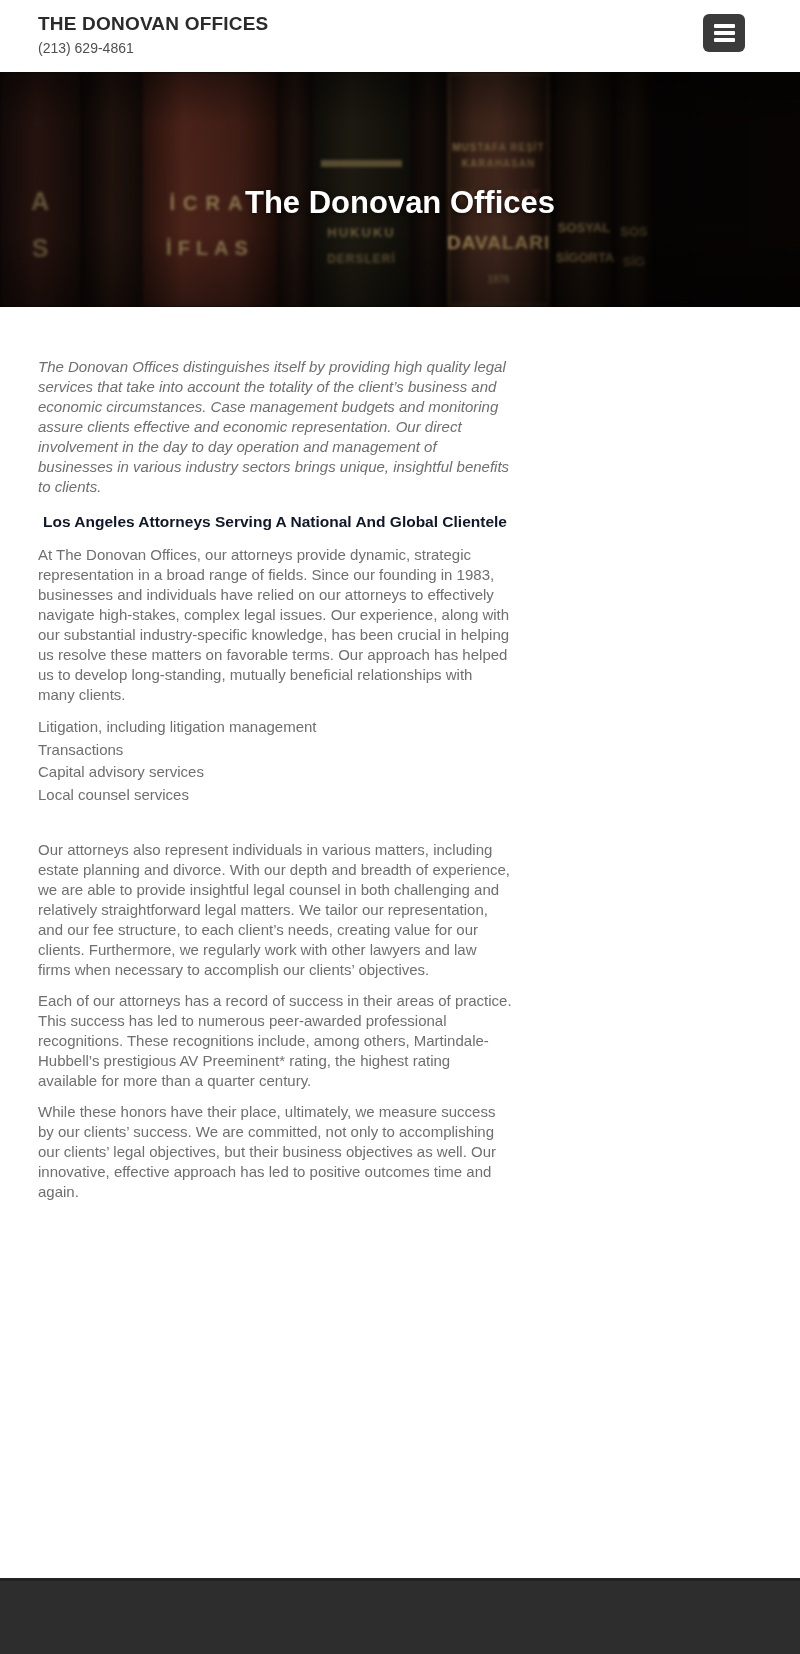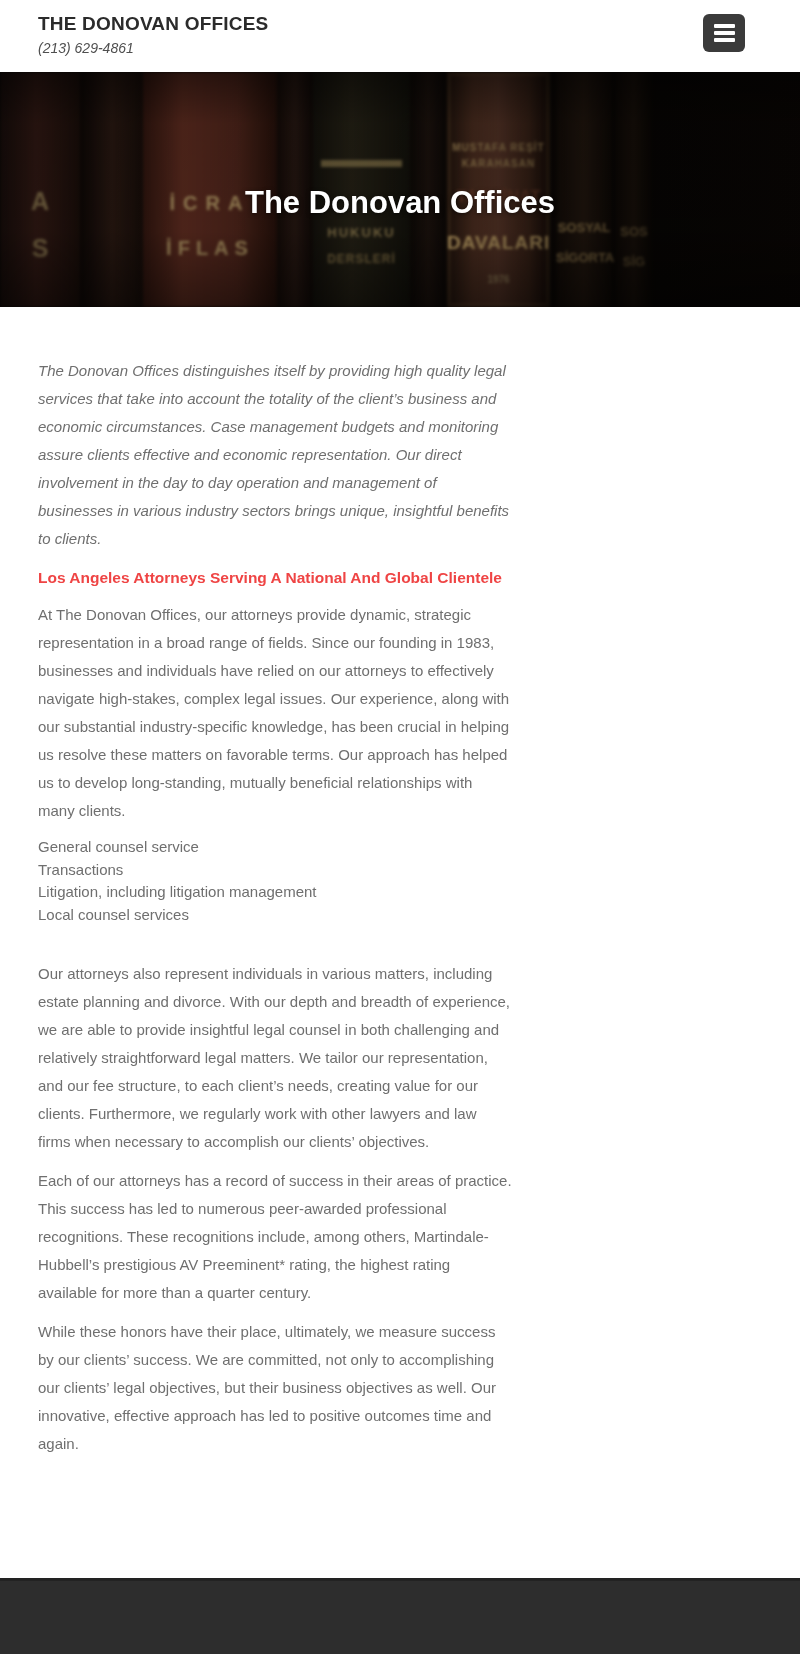--- a/index.html
+++ b/index.html
@@ -23,21 +23,20 @@
     font-weight: 600;
     color: #2b2b2b;
     letter-spacing: 0.2px;
     line-height: 22px;
   }
   .site-phone {
     font-size: 14px;
     color: #4f4f4f;
     margin-top: 5px;
     line-height: 16px;
-    font-style: italic;
   }
   .menu-button {
     position: absolute;
     top: 14px;
     right: 55px;
     width: 42px;
     height: 38px;
     background: #3b3b3b;
     border: none;
     border-radius: 6px;
@@ -140,30 +139,31 @@
     color: #ffffff;
     text-shadow: 0 1px 4px rgba(0,0,0,0.55);
   }
 
   
   .main-area { min-height: 1271px; background: #ffffff; }
   .content { padding: 50px 0 0 38px; width: 512px; }
   .content p {
     margin: 0 0 11px;
     font-size: 15px;
-    line-height: 28px;
+    line-height: 20px;
     color: #6f6f6f;
   }
   .content p.intro { font-style: italic; margin-bottom: 13px; }
   .content h2 {
     margin: 14px 0 12px;
     font-size: 15.5px;
     line-height: 22px;
     font-weight: 700;
-    color: #ef4444;
+    color: #0f172a;
+    text-align: center;
   }
   .content ul.services { list-style: none; margin: 0 0 11px; padding: 0; }
   .content ul.services li {
     font-size: 15px;
     line-height: 22.6px;
     color: #6f6f6f;
   }
   .content .spacer { height: 23px; }
 
   
@@ -225,23 +225,23 @@
   <div class="hero-overlay"></div>
   <h1 class="hero-title">The Donovan Offices</h1>
 </section>
 
 <main class="main-area">
   <div class="content">
       <p class="intro">The Donovan Offices distinguishes itself by providing high quality legal services that take into account the totality of the client’s business and economic circumstances. Case management budgets and monitoring assure clients effective and economic representation. Our direct involvement in the day to day operation and management of businesses in various industry sectors brings unique, insightful benefits to clients.</p>
       <h2>Los Angeles Attorneys Serving A National And Global Clientele</h2>
       <p>At The Donovan Offices, our attorneys provide dynamic, strategic representation in a broad range of fields. Since our founding in 1983, businesses and individuals have relied on our attorneys to effectively navigate high-stakes, complex legal issues. Our experience, along with our substantial industry-specific knowledge, has been crucial in helping us resolve these matters on favorable terms. Our approach has helped us to develop long-standing, mutually beneficial relationships with many clients.</p>
       <ul class="services">
-        <li>General counsel service</li>
+        <li>Litigation, including litigation management</li>
         <li>Transactions</li>
-        <li>Litigation, including litigation management</li>
+        <li>Capital advisory services</li>
         <li>Local counsel services</li>
       </ul>
       <div class="spacer"></div>
       <p>Our attorneys also represent individuals in various matters, including estate planning and divorce. With our depth and breadth of experience, we are able to provide insightful legal counsel in both challenging and relatively straightforward legal matters. We tailor our representation, and our fee structure, to each client’s needs, creating value for our clients. Furthermore, we regularly work with other lawyers and law firms when necessary to accomplish our clients’ objectives.</p>
       <p>Each of our attorneys has a record of success in their areas of practice. This success has led to numerous peer-awarded professional recognitions. These recognitions include, among others, Martindale-Hubbell’s prestigious AV Preeminent* rating, the highest rating available for more than a quarter century.</p>
       <p>While these honors have their place, ultimately, we measure success by our clients’ success. We are committed, not only to accomplishing our clients’ legal objectives, but their business objectives as well. Our innovative, effective approach has led to positive outcomes time and again.</p>
     </div>
 </main>
 
 <footer class="site-footer"></footer>

